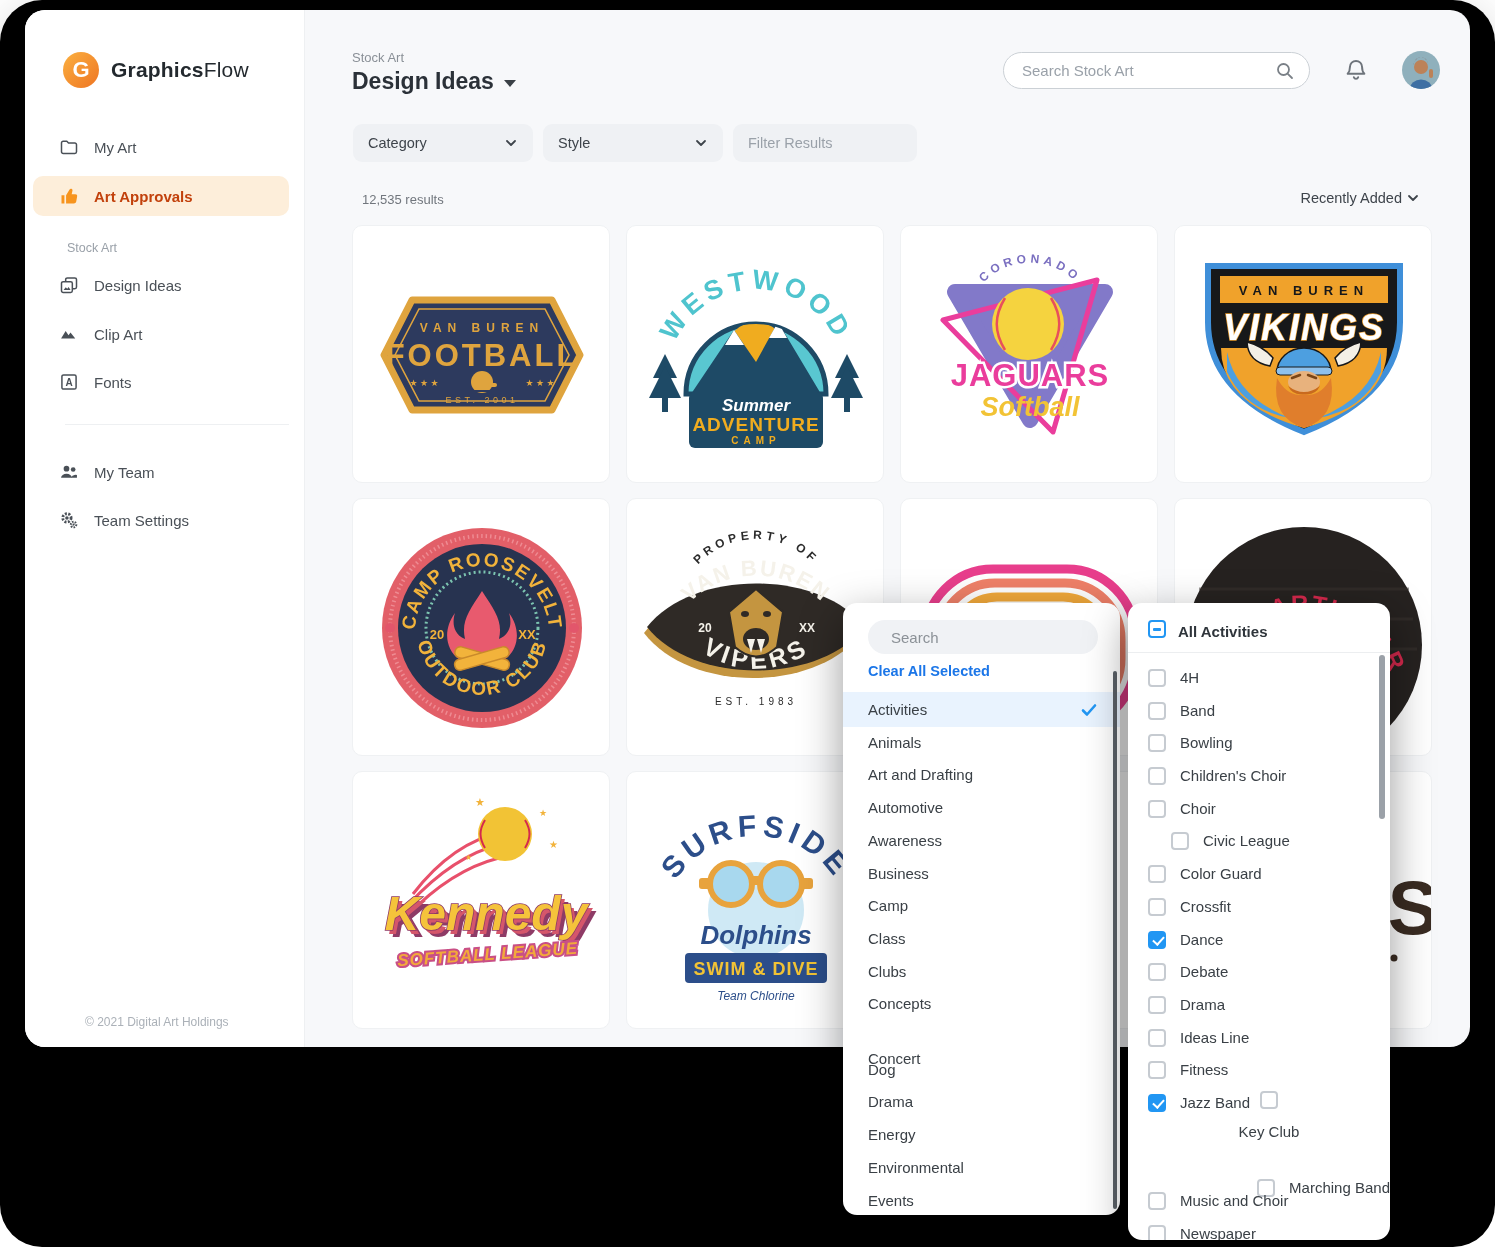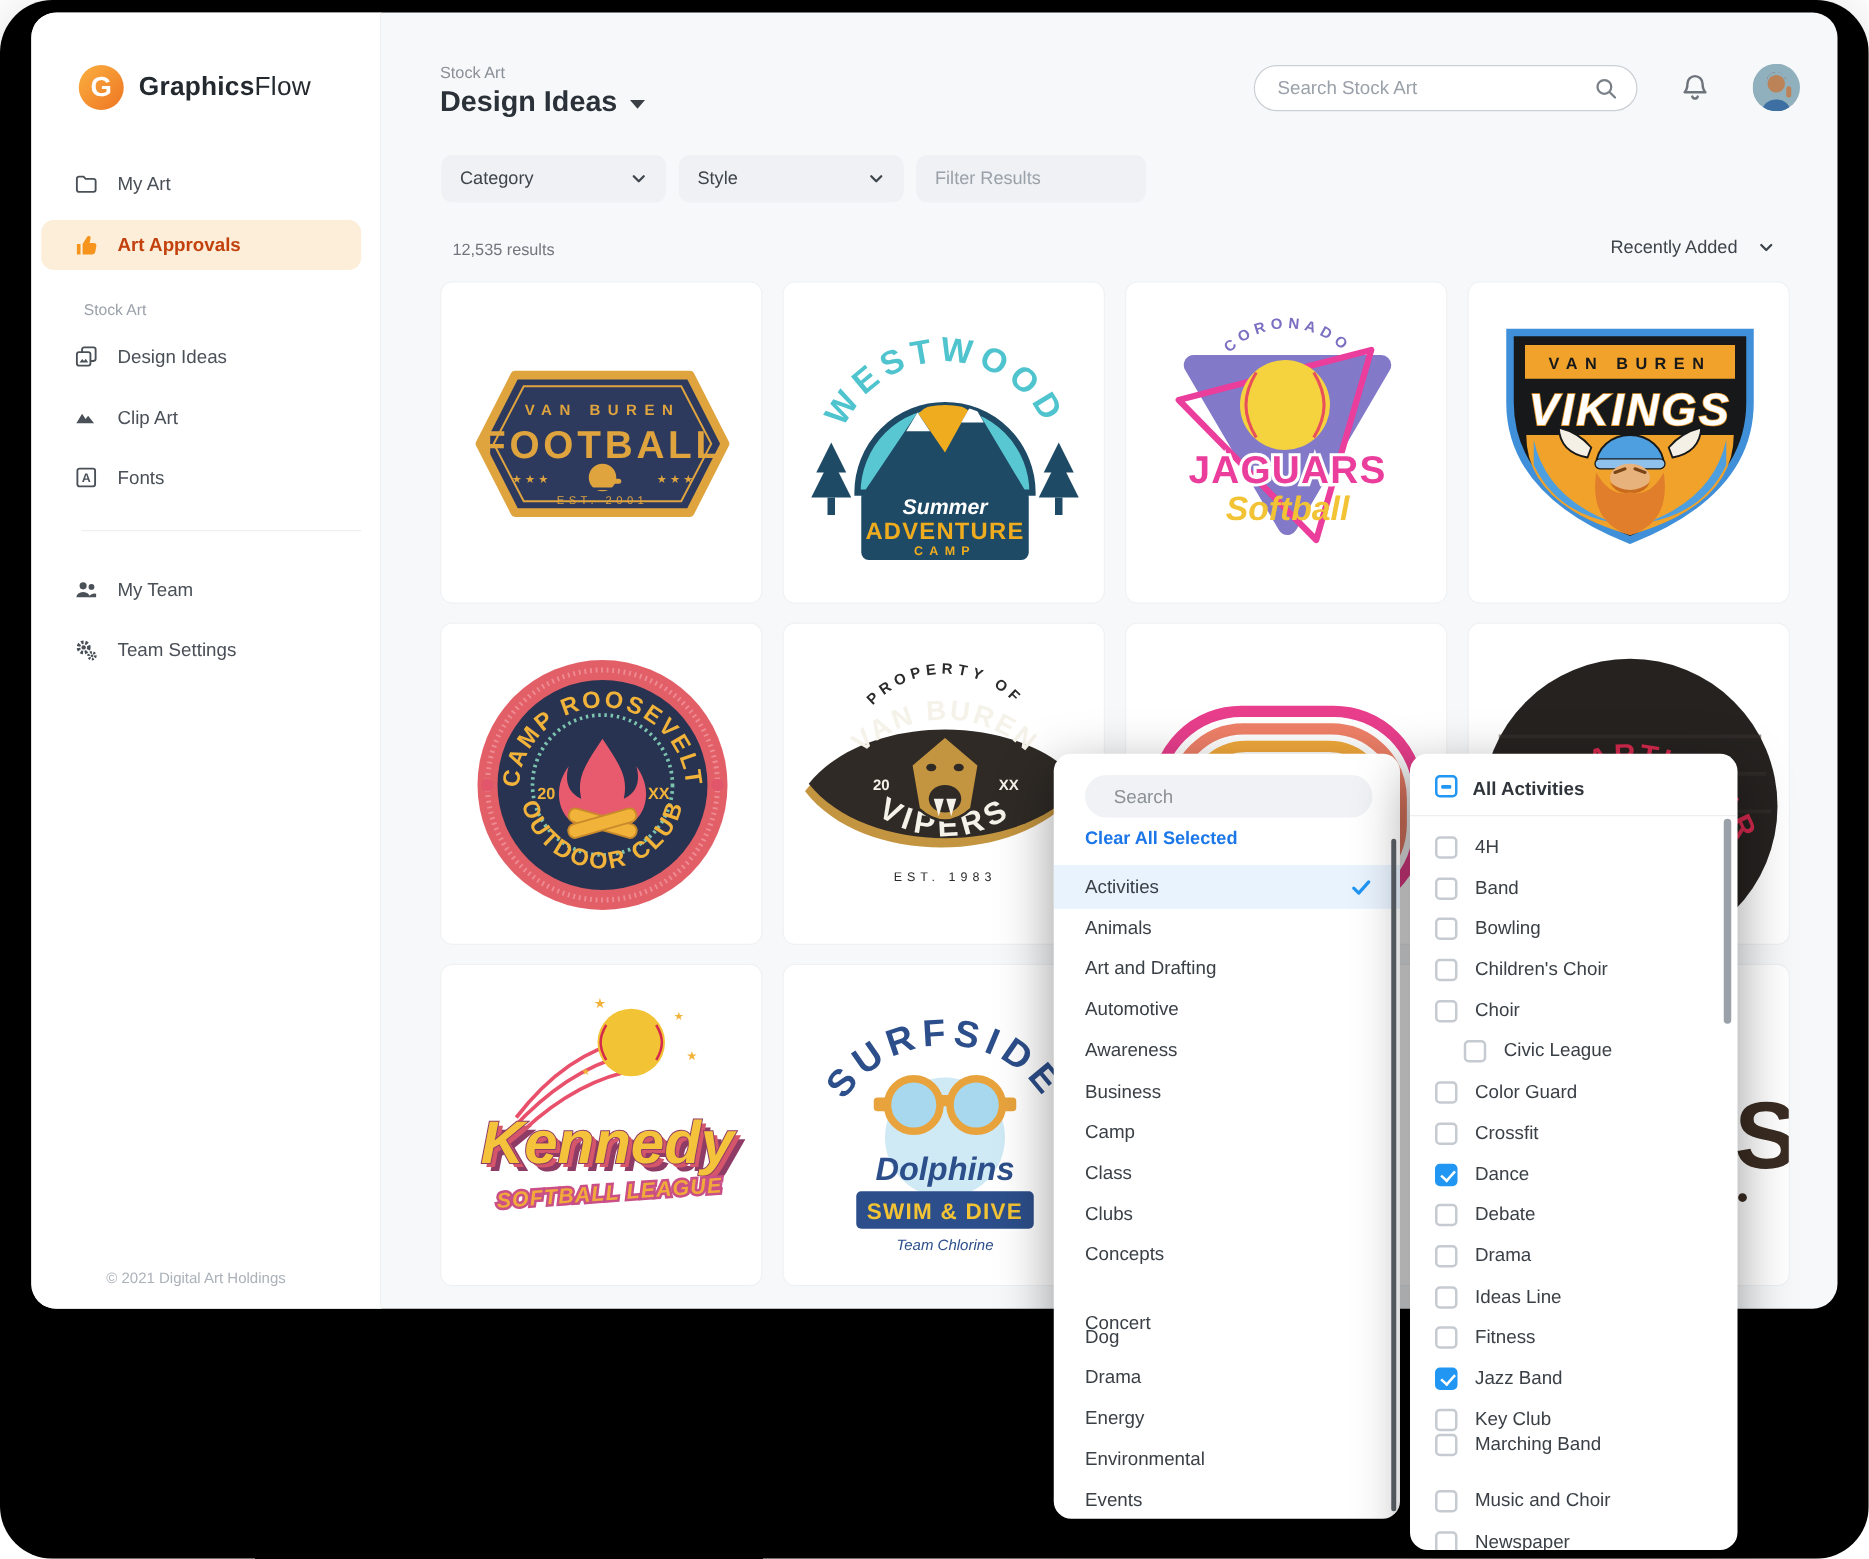--- a/index.html
+++ b/index.html
@@ -35,21 +35,21 @@
   .avatar{position:absolute;left:1377px;top:41px;width:38px;height:38px;border-radius:50%;overflow:hidden;cursor:pointer;}
   
   .filter-pill{position:absolute;top:114px;height:38px;background:#EFF1F4;border-radius:9px;display:flex;
       align-items:center;justify-content:space-between;padding:0 15px;font-size:14.5px;color:#3E444B;cursor:pointer;}
   .filter-input{position:absolute;top:114px;height:38px;background:#EFF1F4;border-radius:9px;display:flex;
       align-items:center;padding:0 13px;}
   .filter-input input{border:none;outline:none;background:transparent;flex:1;font-size:14.5px;color:#3E444B;}
   .filter-input input::placeholder{color:#9AA1A9;}
   .results-count{position:absolute;left:337px;top:182px;font-size:13px;color:#71767D;}
   .sort-row{position:absolute;left:1230px;top:180px;width:165px;display:flex;justify-content:flex-end;
-      align-items:center;gap:16px;font-size:14.5px;color:#3E444B;cursor:pointer;}
+      align-items:center;gap:4px;font-size:14.5px;color:#3E444B;cursor:pointer;}
   
   .card{position:absolute;width:258px;height:258px;background:#fff;border:1px solid #EFF1F3;border-radius:10px;
       overflow:hidden;cursor:pointer;}
   .card svg{display:block;}
   
   .panel{position:absolute;background:#fff;border-radius:14px;box-shadow:0 14px 44px rgba(0,0,0,.40);z-index:6;overflow:hidden;}
   .panel-search{position:absolute;left:25px;top:17px;width:230px;height:34px;background:#F0F2F5;border-radius:17px;
       display:flex;align-items:center;padding:0 12px;gap:9px;}
   .panel-search input{border:none;outline:none;background:transparent;flex:1;font-size:15px;color:#3A4046;}
   .panel-search input::placeholder{color:#8B9197;}
@@ -556,25 +556,25 @@
         <span>Ideas Line</span>
       </div>
     <div class="act-row" style="top:450px;">
         <span class="cb"></span>
         <span>Fitness</span>
       </div>
     <div class="act-row" style="top:483px;">
         <span class="cb checked"></span>
         <span>Jazz Band</span>
       </div>
-    <div class="act-row" style="top:516px;">
+    <div class="act-row" style="top:488px;flex-direction:column;">
         <span class="cb"></span>
         <span>Key Club</span>
       </div>
-    <div class="act-row" style="top:536px;">
+    <div class="act-row" style="top:568px;justify-content:flex-end;">
         <span class="cb"></span>
         <span>Marching Band</span>
       </div>
     <div class="act-row" style="top:581px;">
         <span class="cb"></span>
         <span>Music and Choir</span>
       </div>
     <div class="act-row" style="top:614px;">
         <span class="cb"></span>
         <span>Newspaper</span>

